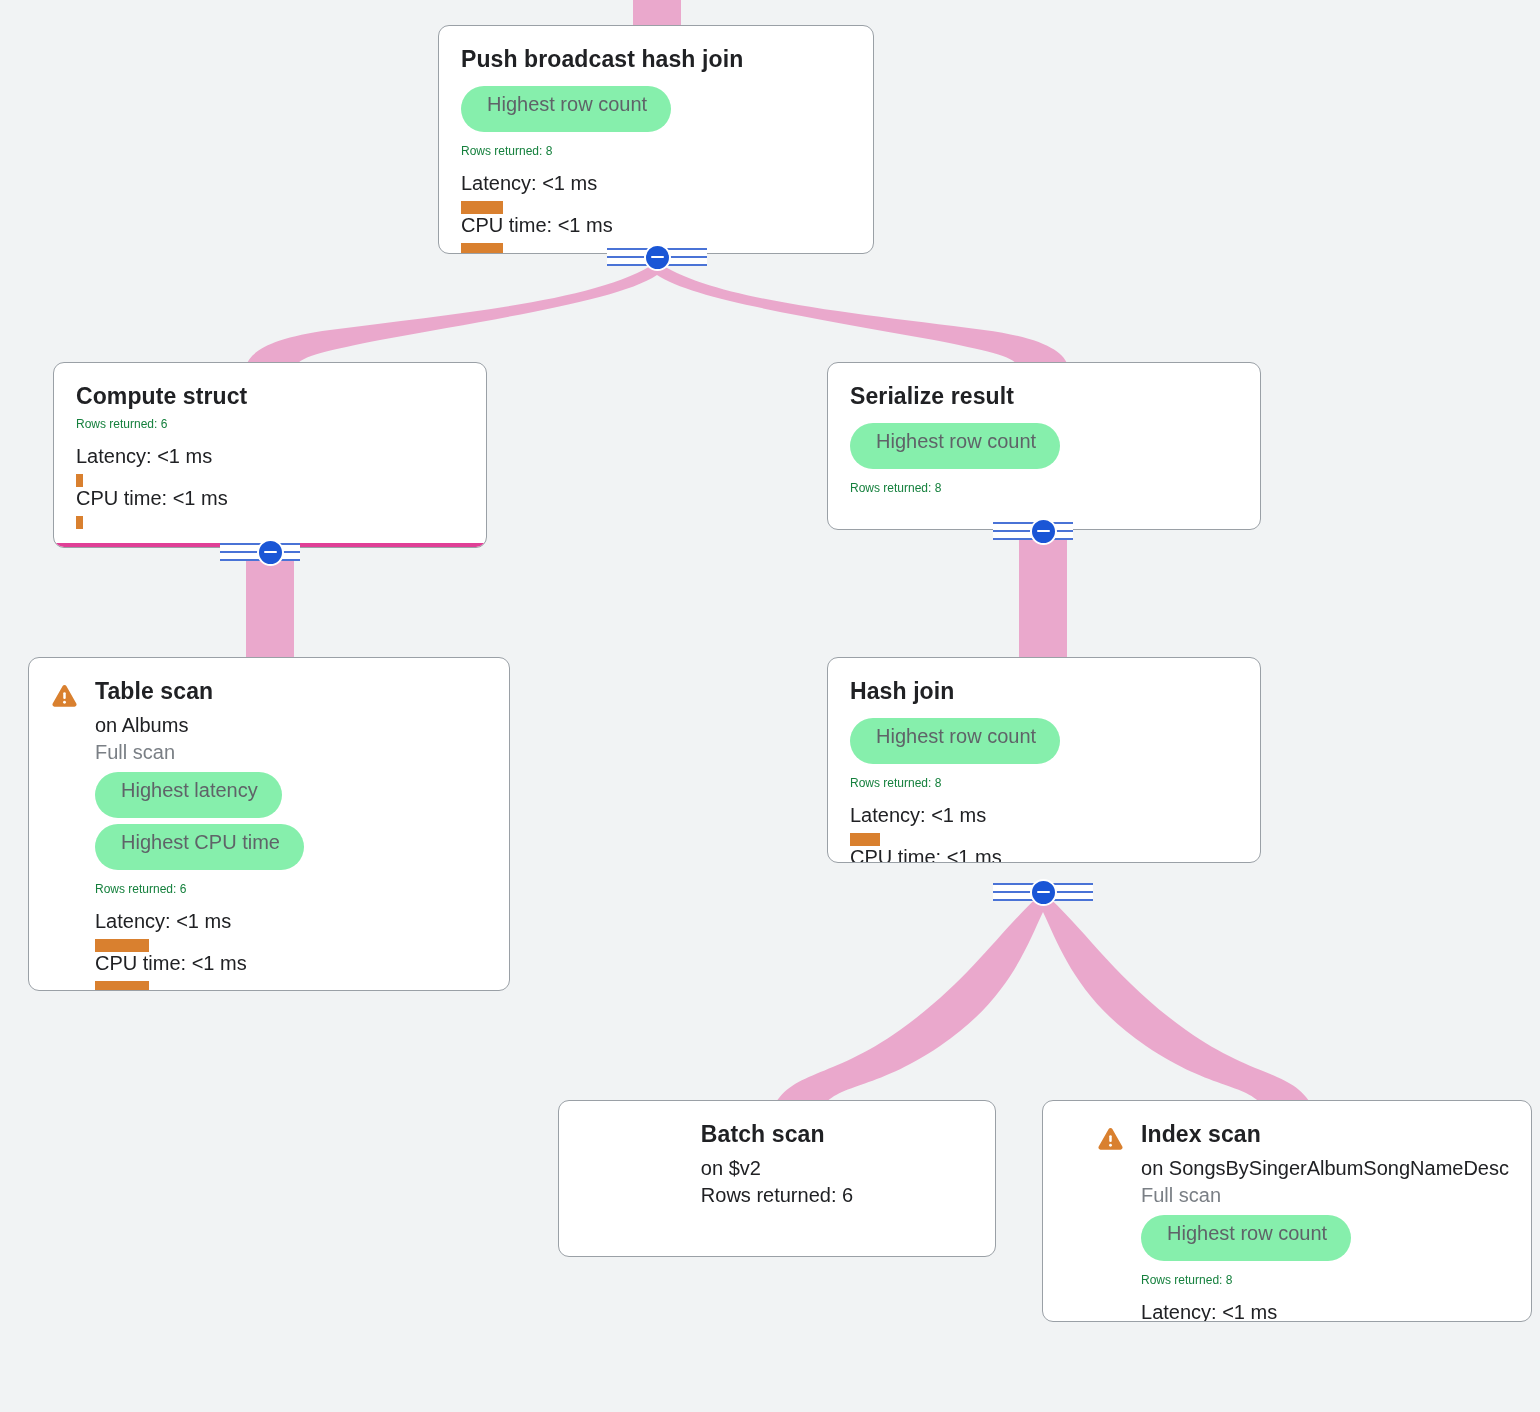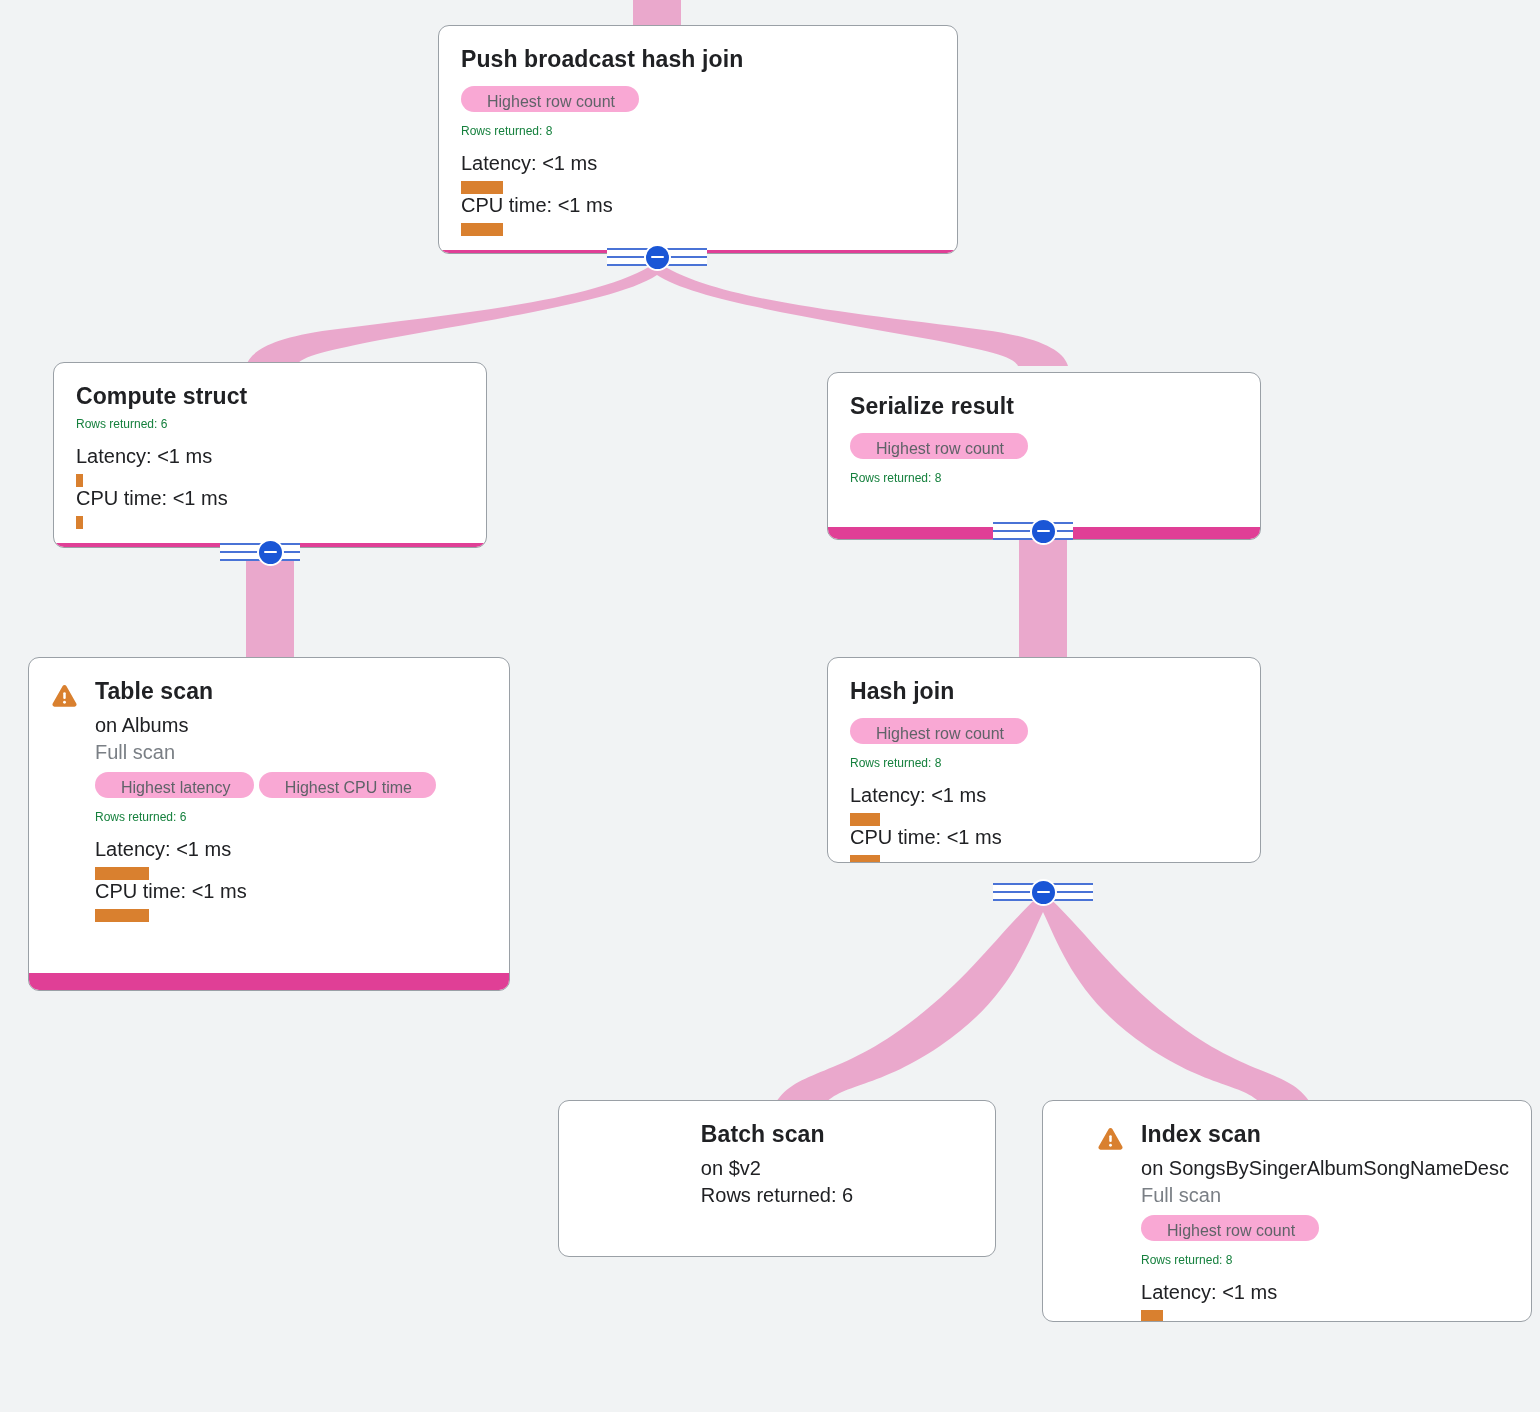--- a/index.html
+++ b/index.html
@@ -72,25 +72,25 @@
     font-size: 20px;
     color: #202124;
     line-height: 1.35;
     white-space: nowrap;
   }
   .node-sub.muted {
     color: #7a7f85;
   }
   .badge {
     display: inline-block;
-    background: #f9a8d4;
+    background: #86efac;
     color: #5f6368;
-    font-size: 16px;
+    font-size: 20px;
     border-radius: 999px;
-    padding: 7px 24px 1px 26px;
+    padding: 7px 24px 16px 26px;
     margin: 6px 0 4px 0;
     white-space: nowrap;
   }
   .rows {
     font-size: 12px;
     color: #15803d;
     margin-top: 8px;
     white-space: nowrap;
   }
   .metrics {
@@ -210,21 +210,21 @@
 
     <path fill="#eaa8cc" d="M 1043,892
              C 1086,930 1116,980 1186,1030
              C 1256,1080 1296,1070 1314,1110
              L 1266,1110
              C 1248,1082 1214,1092 1146,1046
              C 1078,1000 1060,948 1043,912
              Z"></path>
   </svg>
 
-  <div class="node" style="left:438px; top:25px; width:520px; height:229px;">
+  <div class="node" style="left:438px; top:25px; width:436px; height:229px;">
     <div class="node-body">
       <div class="content-col">
         <div class="node-title">Push broadcast hash join</div>
         <div class="badge">Highest row count</div>
         <div class="rows">Rows returned: 8</div>
         <div class="metrics">
           <div class="metric" style="width:190px;">
             <div class="metric-label">Latency: &lt;1 ms</div>
             <div class="metric-bar" style="width:42px;"></div>
           </div>
@@ -261,21 +261,21 @@
       </div>
     </div>
     <div class="node-footer"></div>
   </div>
 
   <div class="toggle" style="left:220px; top:538px;">
     <div class="rails" style="width:80px;"></div>
     <div class="knob"></div>
   </div>
 
-  <div class="node" style="left:827px; top:372px; width:434px; height:168px;gap:28px;">
+  <div class="node" style="left:827px; top:362px; width:434px; height:168px;gap:28px;">
     <div class="node-body">
       <div class="content-col">
         <div class="node-title">Serialize result</div>
         <div class="badge">Highest row count</div>
         <div class="rows">Rows returned: 8</div>
       </div>
     </div>
     <div class="node-footer"></div>
   </div>
 

